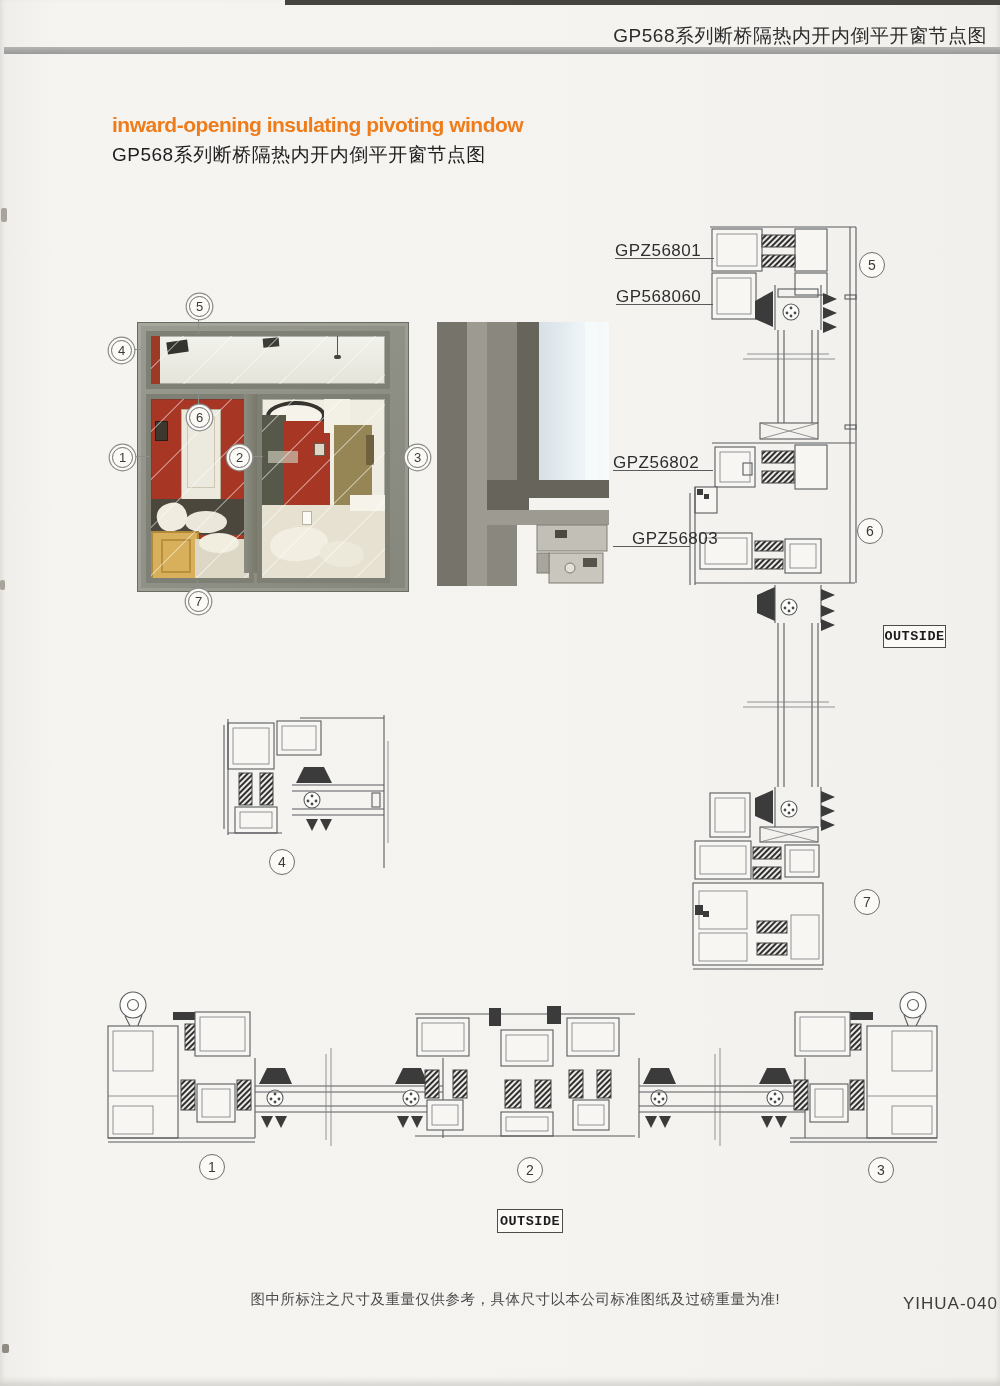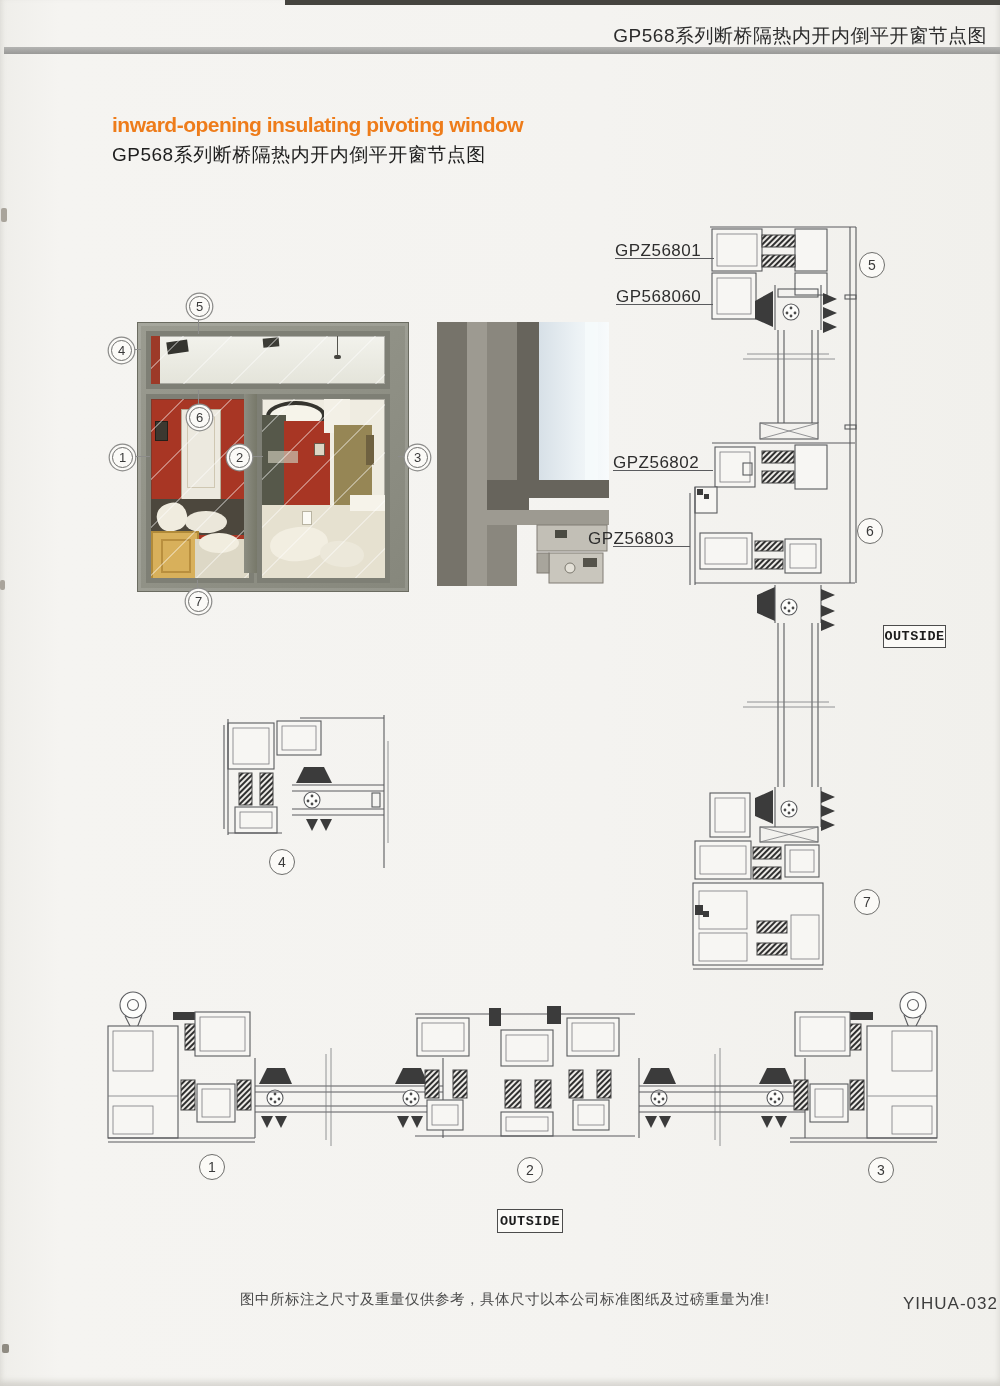--- a/index.html
+++ b/index.html
@@ -29,21 +29,21 @@
       color:#3a3a3a;font-size:14px;}
   .co-s{width:24px;height:24px;}
   .co-p{width:19px;height:19px;font-size:13px;
         box-shadow:0 0 0 2.2px #fbfaf7,0 0 0 3.4px #8b8b89;}
   .lead{position:absolute;background:#8d8d8b;}
   
   .outside{position:absolute;border:1.2px solid #4c4c4c;background:#fbfaf7;color:#1d1d1d;
     font-family:"Liberation Mono","Liberation Serif",monospace;font-size:13.5px;font-weight:bold;
     letter-spacing:.5px;display:flex;align-items:center;justify-content:center;}
   
-  .footnote{left:240px;top:1290px;width:540px;text-align:left;font-size:14.5px;color:#4b4b4b;letter-spacing:.5px;}
+  .footnote{left:240px;top:1290px;width:540px;text-align:right;font-size:14.5px;color:#4b4b4b;letter-spacing:.5px;}
   .pagecode{left:903px;top:1294px;font-size:17px;color:#3d3d3d;letter-spacing:1px;}
   
   .photo{left:137px;top:322px;width:270px;height:268px;background:linear-gradient(135deg,#9a9b90,#86877c);
     border:1px solid #6b6c61;box-shadow:inset 0 0 0 3px rgba(255,255,255,.12);}
   .pane{position:absolute;overflow:hidden;border:5px solid #7e7f75;box-shadow:inset 0 0 0 1px rgba(60,60,55,.35);}
   .glass-overlay{position:absolute;inset:0;
     background:repeating-linear-gradient(135deg,rgba(255,255,255,0) 0 22px,rgba(255,255,255,.38) 22px 23.5px,rgba(255,255,255,0) 23.5px 34px);
     pointer-events:none;}
   
   .render{left:437px;top:322px;width:172px;height:264px;}
@@ -261,21 +261,21 @@
       <path class="ln" d="M78,754 H208"></path>
     </svg>
   </div>
 
   <div class="plabel" style="left:615px;top:241px;">GPZ56801</div>
   <div class="pline" style="left:615px;top:258px;width:99px;"></div>
   <div class="plabel" style="left:616px;top:287px;">GP568060</div>
   <div class="pline" style="left:616px;top:304px;width:97px;"></div>
   <div class="plabel" style="left:613px;top:453px;">GPZ56802</div>
   <div class="pline" style="left:613px;top:470px;width:100px;"></div>
-  <div class="plabel" style="left:588px;top:529px;text-align:center;">GPZ56803</div>
+  <div class="plabel" style="left:632px;top:529px;text-align:center;">GPZ56803</div>
   <div class="pline" style="left:613px;top:546px;width:77px;"></div>
 
   <div class="co co-s" style="left:859px;top:252px;">5</div>
   <div class="co co-s" style="left:857px;top:518px;">6</div>
   <div class="co co-s" style="left:854px;top:889px;">7</div>
   <div class="outside" style="left:883px;top:625px;width:61px;height:21px;">OUTSIDE</div>
 
   <div class="abs" style="left:222px;top:713px;">
     <svg width="175" height="160" viewBox="0 0 175 160">
       <defs>
@@ -420,15 +420,15 @@
       <path class="ln" d="M695,150 H842 M695,154 H842"></path>
     </svg>
   </div>
 
   <div class="co co-s" style="left:199px;top:1154px;">1</div>
   <div class="co co-s" style="left:517px;top:1157px;">2</div>
   <div class="co co-s" style="left:868px;top:1157px;">3</div>
   <div class="outside" style="left:497px;top:1209px;width:64px;height:22px;">OUTSIDE</div>
 
   <div class="abs footnote">图中所标注之尺寸及重量仅供参考，具体尺寸以本公司标准图纸及过磅重量为准!</div>
-  <div class="abs pagecode">YIHUA-032</div>
+  <div class="abs pagecode">YIHUA-040</div>
 
 </div>
 
 </body></html>

